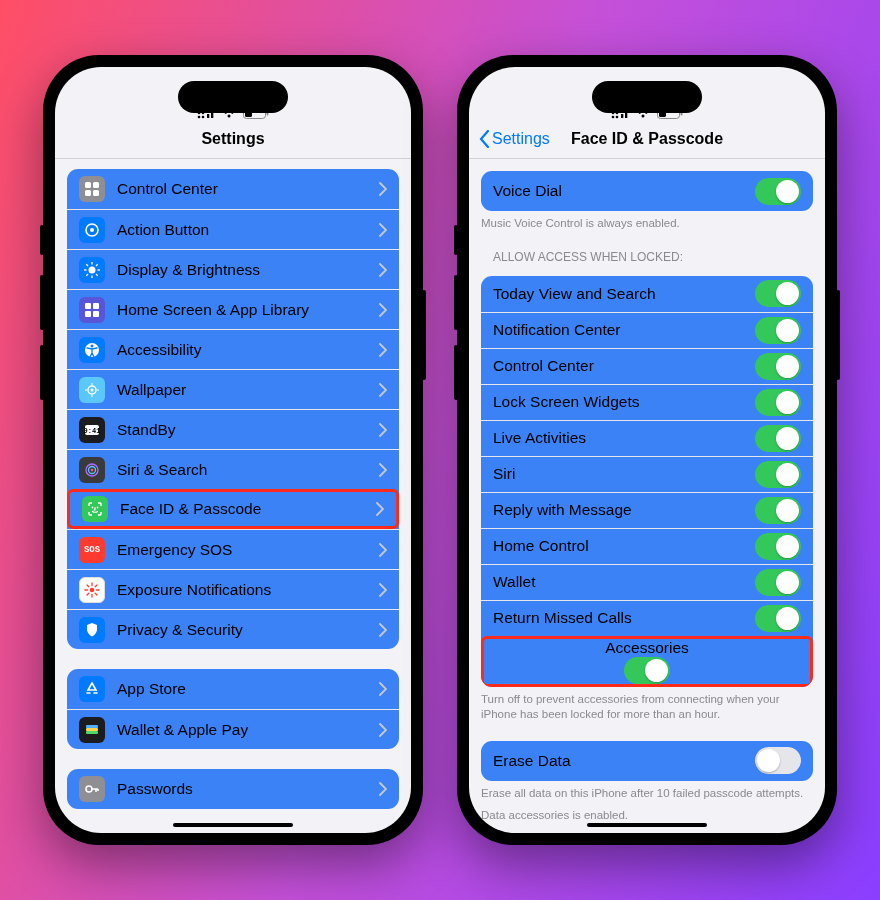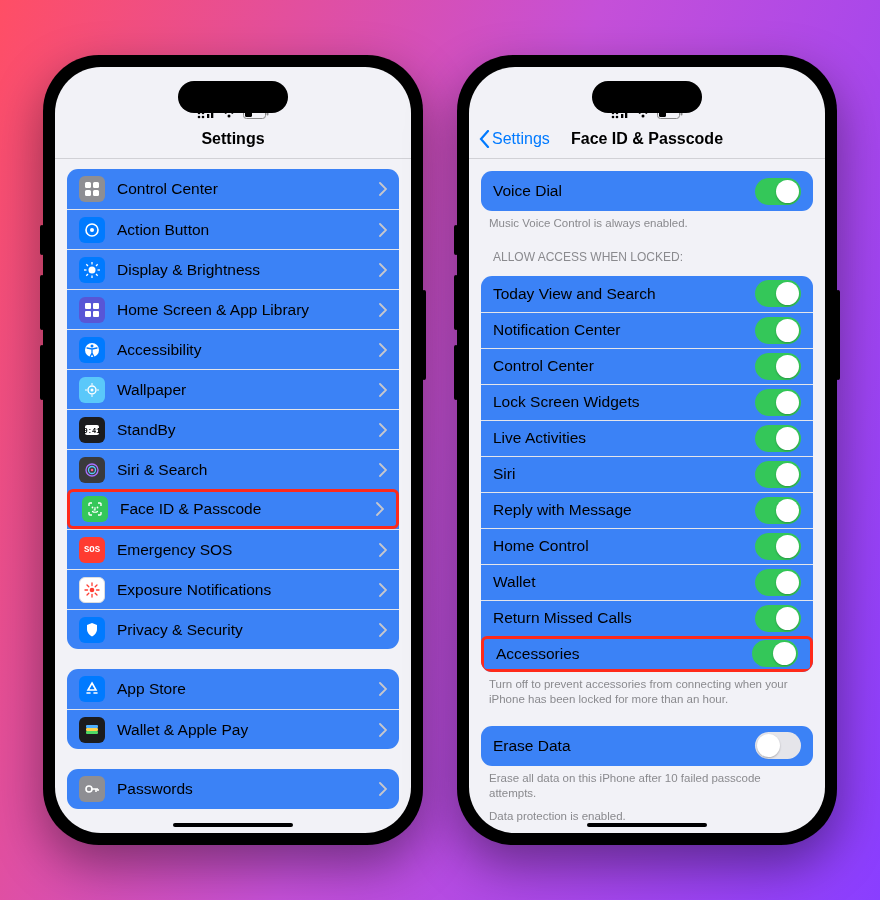--- a/index.html
+++ b/index.html
@@ -66,21 +66,21 @@
     color:#fff; font-size:14px;font-family:Liberation Mono, monospace;
   }
   .chev { color:#c7c7cc; font-family:Arial; font-size:20px; font-weight:300; margin-left:4px; }
   .highlight-box {
     border:3px solid #ff2a1a; border-radius:6px;
   }
   .caption {
     font-size:12px; color:#8a8a8e; padding:6px 24px 2px;
   }
   .footer-note {
-    font-size:11.5px; color:#8a8a8e; padding:5px 20px 2px; line-height:1.35;
+    font-size:11.5px; color:#8a8a8e; padding:5px 12px 2px; line-height:1.35;
   }
   .toggle {
     width:46px; height:27px; border-radius:14px; position:relative;
   }
   .toggle.on { background:#34c759; }
   .toggle.off { background:#e5e5ea; }
   .knob {
     position:absolute; top:2px; width:23px; height:23px; background:#fff; border-radius:50%;
     box-shadow:0 1px 2px rgba(0,0,0,.25);
   }
@@ -522,35 +522,35 @@
             <div class="toggle on">
               <div class="knob"></div>
             </div>
           </div>
           <div class="row" style="min-height: 36px;">
             <div class="row-label">Return Missed Calls</div>
             <div class="toggle on">
               <div class="knob"></div>
             </div>
           </div>
-          <div class="row highlight-box" style="min-height: 36px;">
+          <div class="row highlight-box" style="min-height: 36px; flex-direction: column;">
             <div class="row-label">Accessories</div>
             <div class="toggle on">
               <div class="knob"></div>
             </div>
           </div>
         </div>
       <div class="footer-note">Turn off to prevent accessories from connecting when your iPhone has been locked for more than an hour.</div>
 
       <div class="group" style="margin-top:16px">
         <div class="row">
           <div class="row-label">Erase Data</div>
           <div class="toggle off">
               <div class="knob"></div>
             </div>
         </div>
       </div>
       <div class="footer-note">Erase all data on this iPhone after 10 failed passcode attempts.</div>
-      <div class="footer-note">Data protection is enabled.</div>
+      <div class="footer-note">Data accessories is enabled.</div>
     </div>
     <div class="home-ind"></div>
   </div>
 </div>
 
 </body></html>

